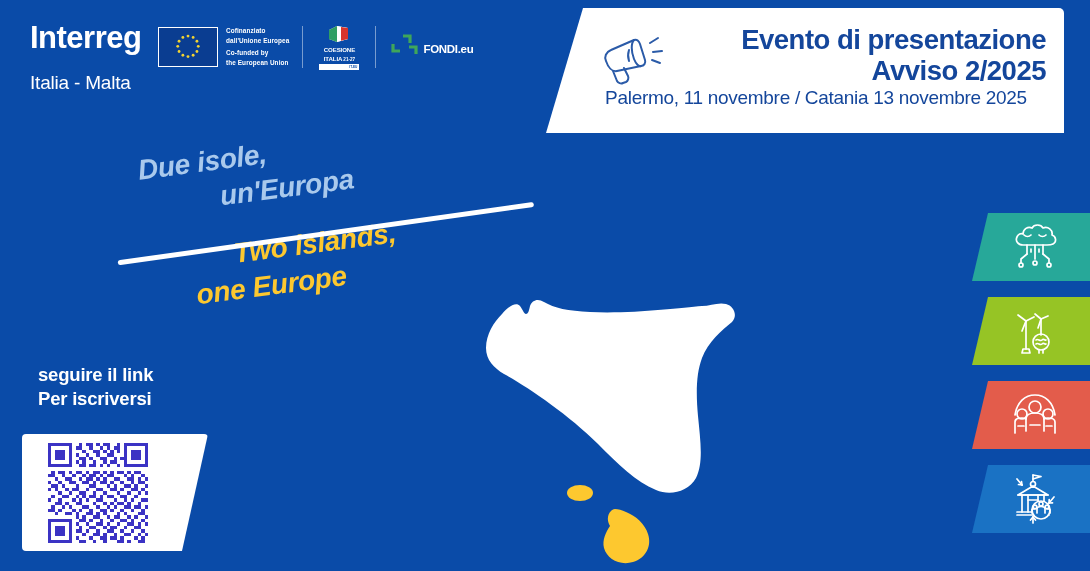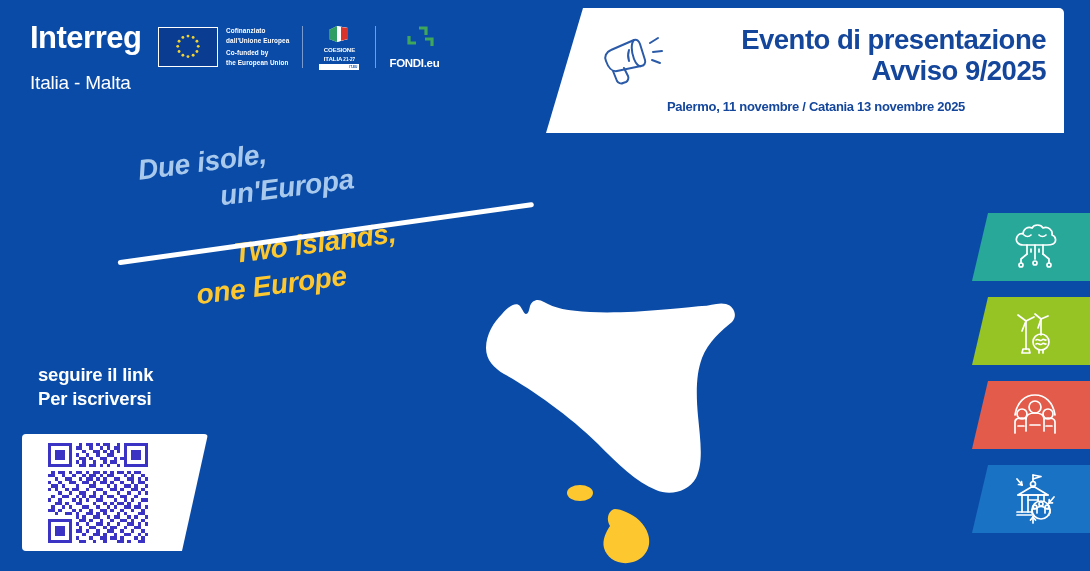--- a/index.html
+++ b/index.html
@@ -67,21 +67,21 @@
     color: #fff; font-size: 6.1px; font-weight: 700;
     letter-spacing: -0.1px; line-height: 1.15; margin-top: 2px; text-align: center;
   }
   .coesione-t2 { display: flex; align-items: flex-end; gap: 1px; }
   .coesione-years { font-size: 4.6px; font-weight: 700; color: #fff; }
   .coesione-bar {
     width: 40px; height: 6px; background: #ffffff; margin-top: 1.5px;
     display: flex; align-items: center; justify-content: flex-end;
   }
   .coesione-bar span { font-size: 3.2px; color: #0a4ba8; font-weight: 700; padding-right: 2px; }
-  .fondi { display: flex; flex-direction: column; align-items: flex-end; }
+  .fondi { display: flex; flex-direction: row; align-items: center; }
   .fondi-mark { width: 34px; height: 28px; }
   .fondi-text {
     color: #ffffff; font-size: 11.5px; font-weight: 700;
     letter-spacing: -0.3px; margin-top: 4px;
   }
 
   
   .banner {
     position: absolute;
     left: 546px; top: 8px;
@@ -99,24 +99,24 @@
     flex: 1; text-align: right;
     color: #14469b;
     font-weight: 700;
     font-size: 27.5px;
     line-height: 1.12;
     letter-spacing: -0.5px;
   }
   .banner-sub {
     text-align: center;
     color: #14469b;
-    font-weight: 700;
-    font-size: 13px;
+    font-weight: 400;
+    font-size: 19px;
     letter-spacing: -0.3px;
-    margin-top: 12px;
+    margin-top: 0;
     padding-left: 22px;
   }
 
   
   .slogan {
     position: absolute;
     left: 120px; top: 155px;
     width: 430px;
     transform: rotate(-7.4deg);
     transform-origin: left top;
@@ -268,21 +268,21 @@
           <path d="M36 11 C33 14 33 22 36 30 C38 35 41 38 43 37"></path>
           <path d="M31 32 C30 29 30 24 31 21"></path>
           <path d="M15 42 L19 52 C20 54 23 55 25 54 L28 53 C30 52 31 49 30 47 L26 39"></path>
           <path d="M52 14 L60 9"></path>
           <path d="M55 23 L64 22"></path>
           <path d="M54 31 L62 34"></path>
         </g>
       </svg>
       <div class="banner-title">
         <div>Evento di presentazione</div>
-        <div>Avviso 9/2025</div>
+        <div>Avviso 2/2025</div>
       </div>
     </div>
     <div class="banner-sub">Palermo, 11 novembre / Catania 13 novembre 2025</div>
   </div>
 
   <div class="slogan">
     <div class="slogan-it">
       <span class="l1">Due isole,</span>
       <span class="l2">un'Europa</span>
     </div>

